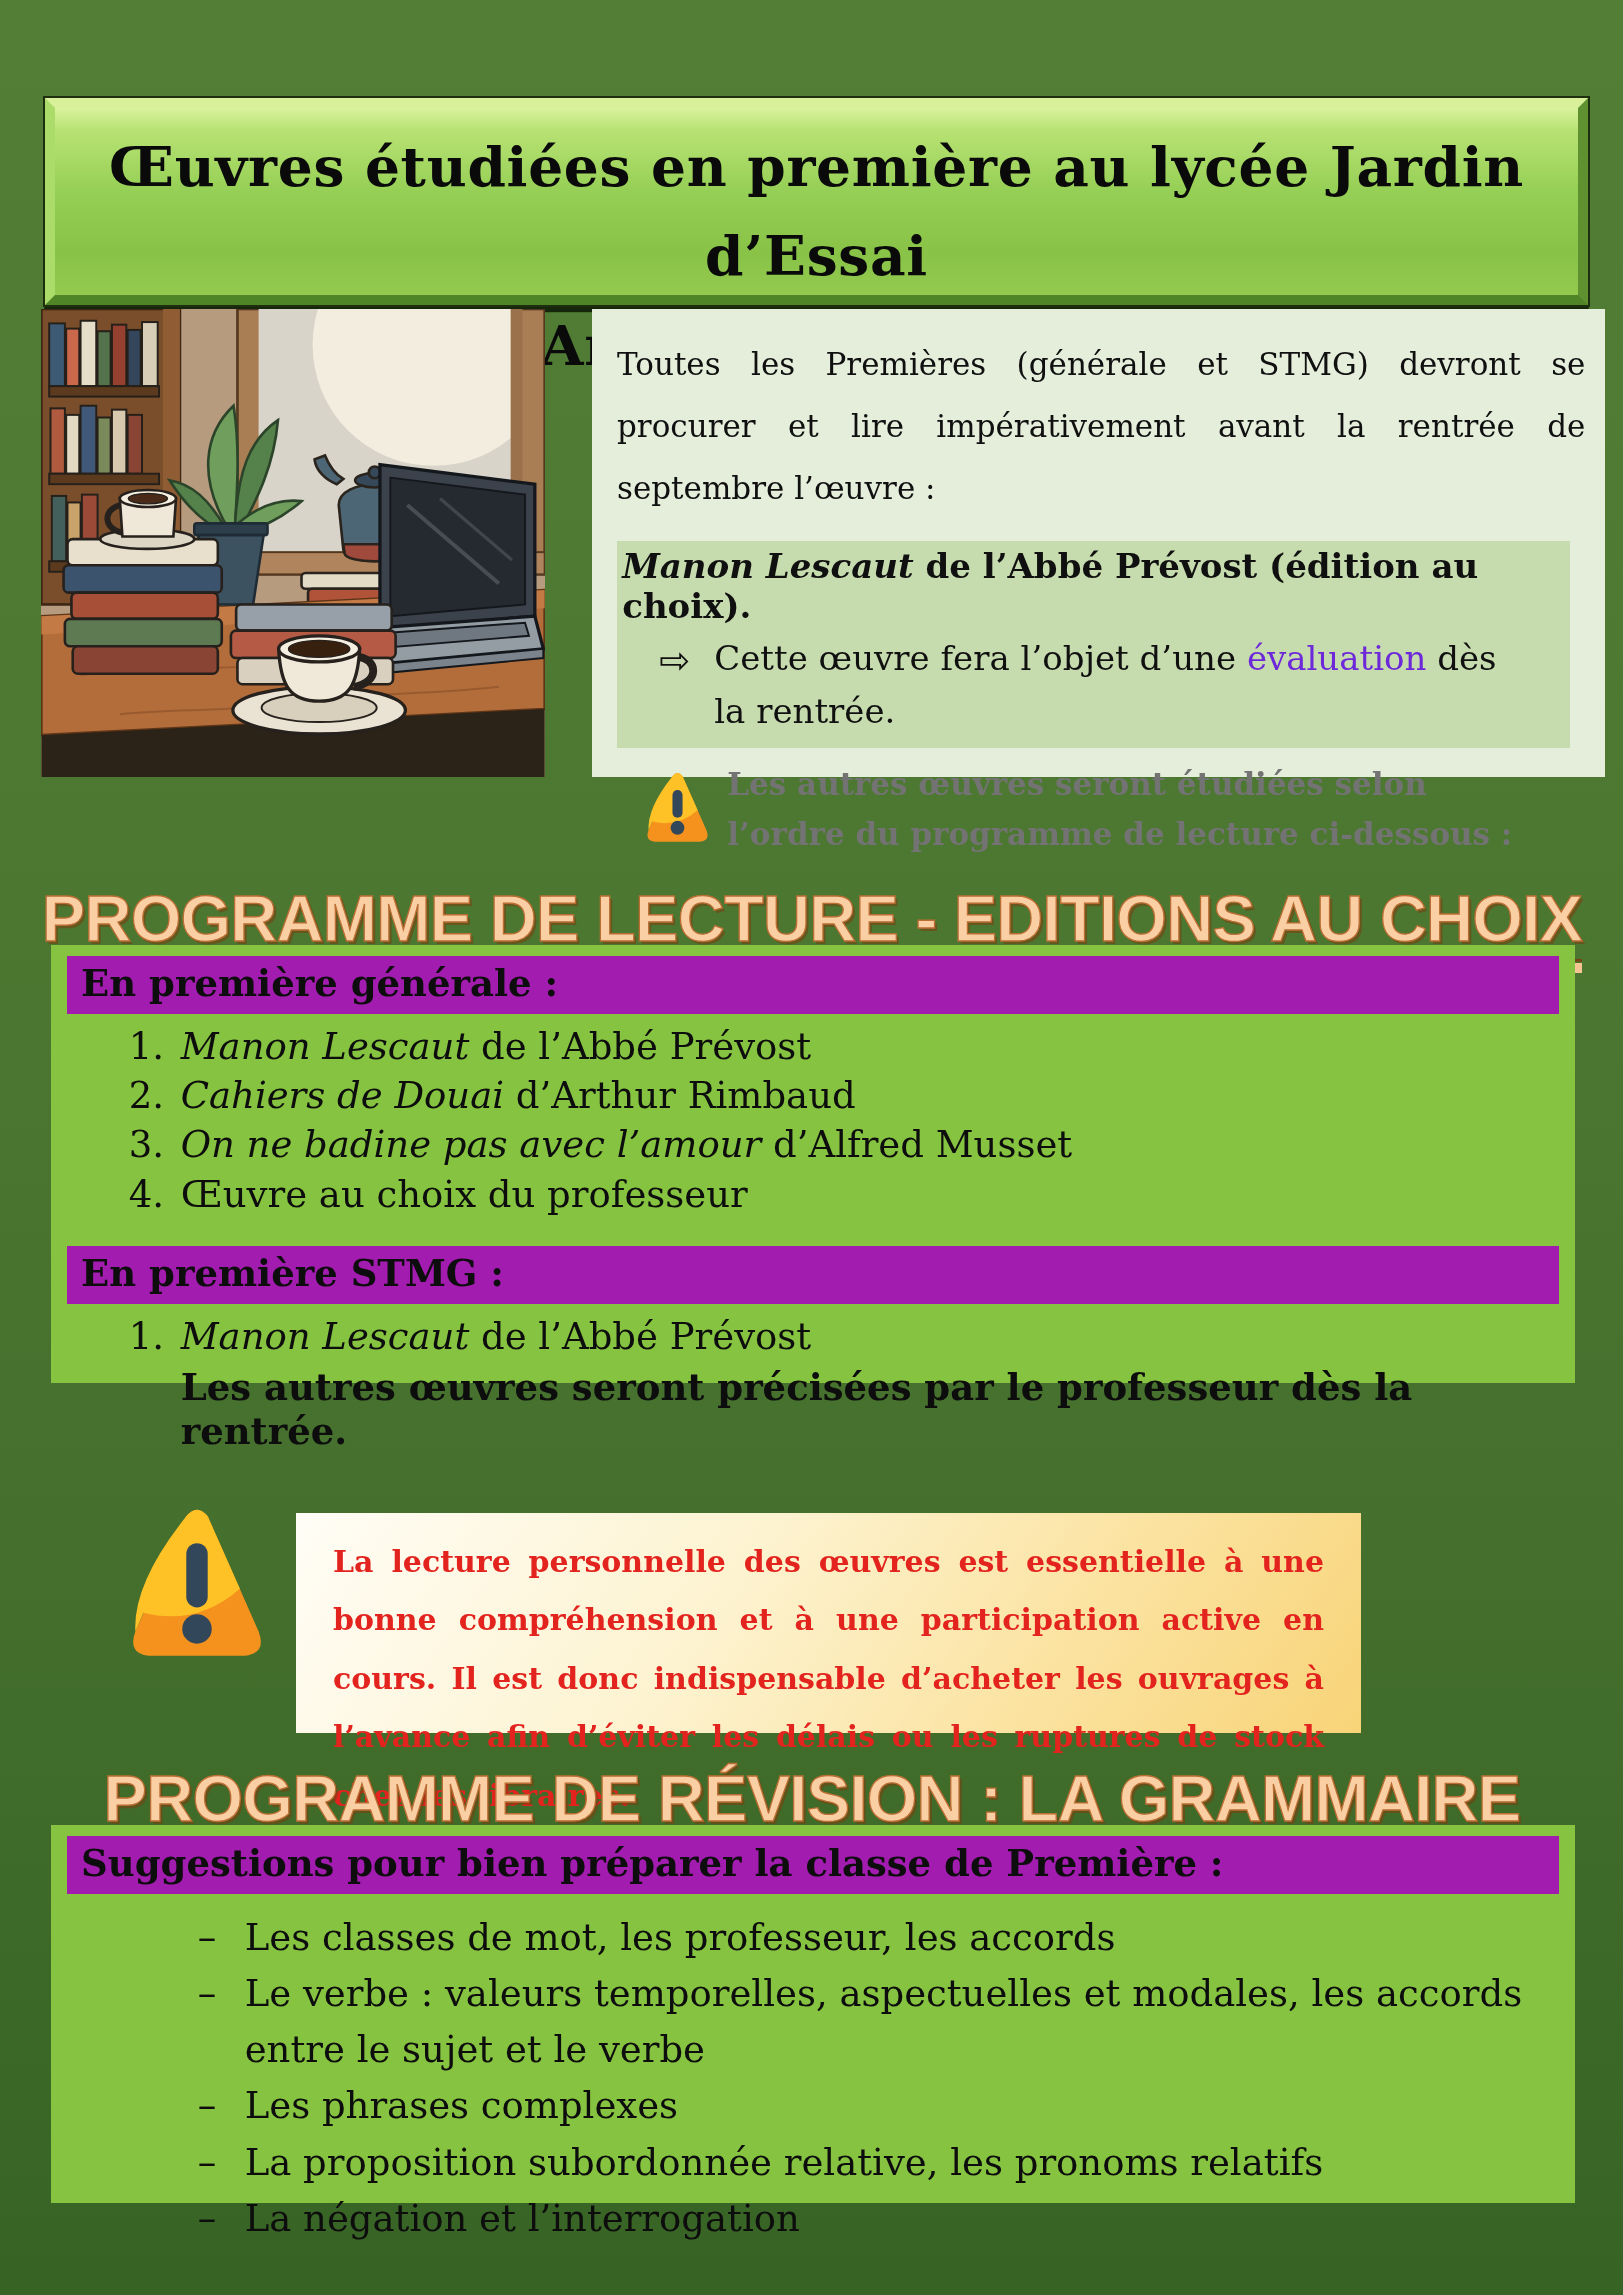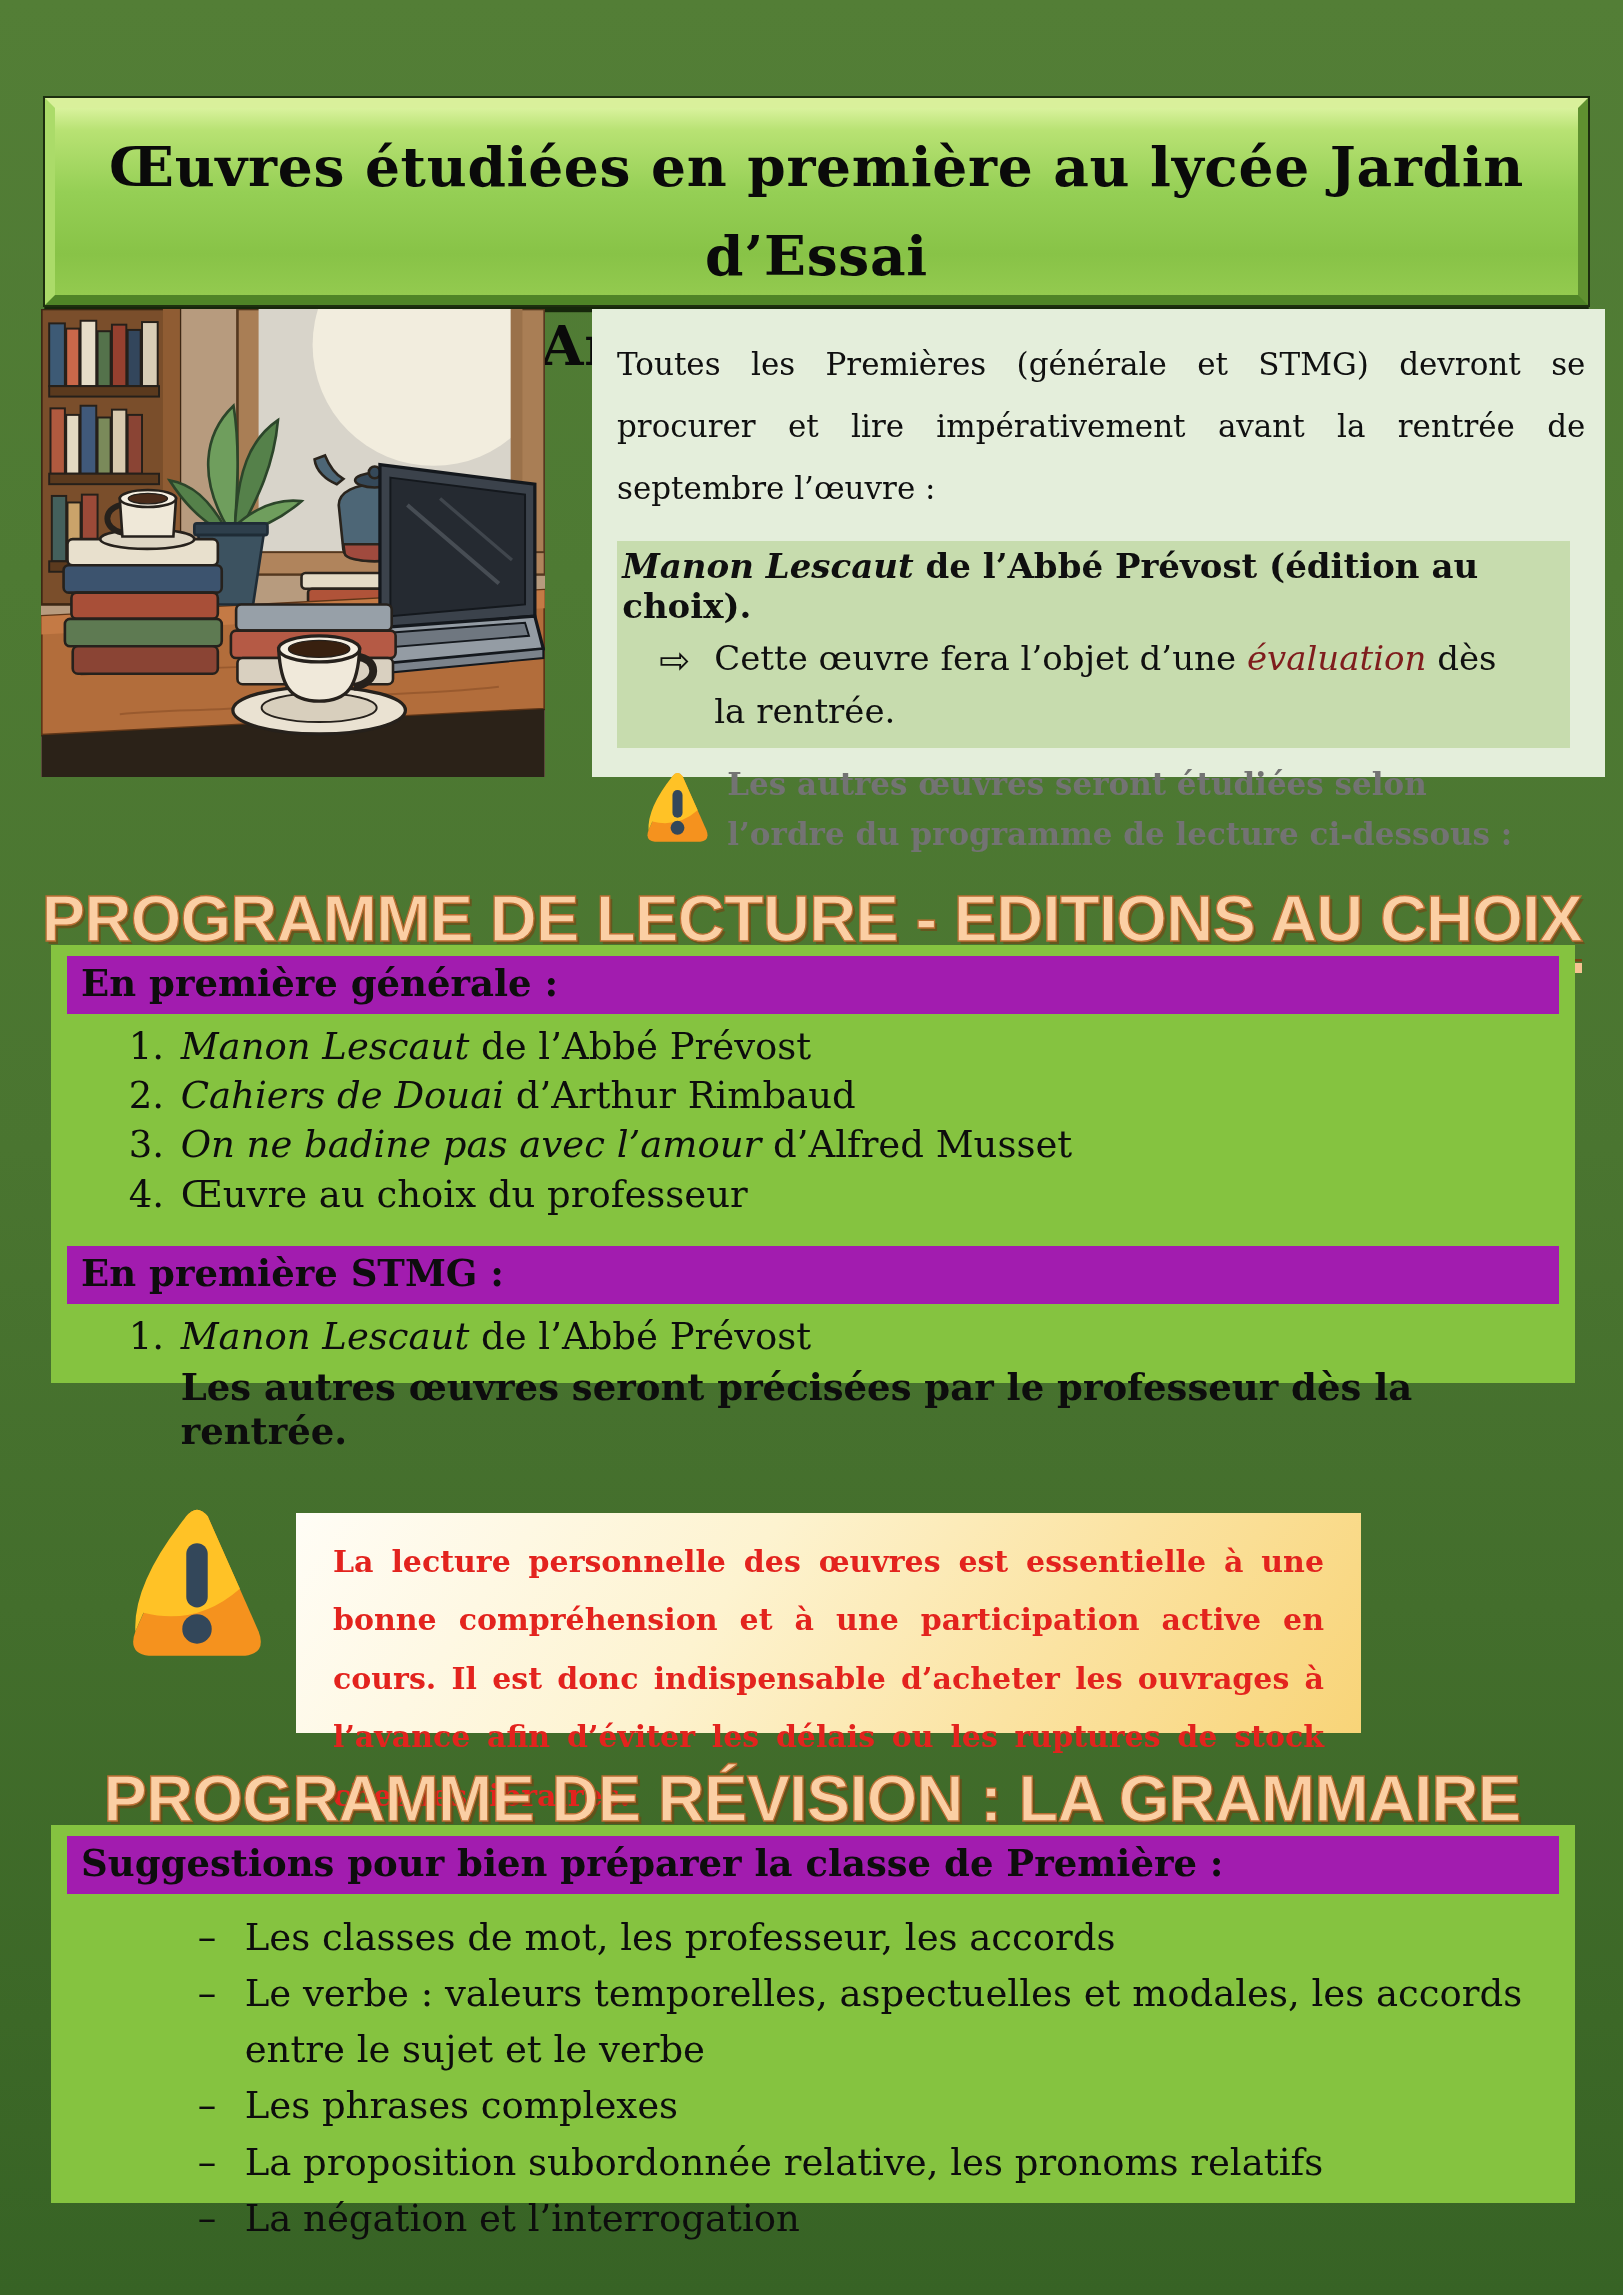--- a/index.html
+++ b/index.html
@@ -49,21 +49,21 @@
     background:#c7dcae;
     margin-top:22px;margin-right:15.7px;
     padding:5.2px 6.5px 10.5px 5.2px;
     font-size:34px;color:#101010;
   }
   .hl-line1{font-weight:700;}
   .hl-line1 i{font-weight:700;}
   .hl-line2{display:flex;margin-top:6.5px;padding-left:37px;line-height:1.55;}
   .hl-arrow{flex:0 0 55px;font-family:"DejaVu Sans",sans-serif;font-size:37px;}
   .hl-note{width:811px;}
-  .hl-note .em{color:#7f1d1d;font-style:italic;}
+  .hl-note .em{color:#6d28d9;}
   .intro-warning{
     display:flex;align-items:flex-start;
     margin-top:11.8px;padding-left:29px;
   }
   .warn-icon-small{flex:0 0 63px;height:76px;margin-top:9.2px;}
   .intro-warning-text{
     margin-left:18.3px;width:805px;
     color:#737373;font-weight:700;font-size:31px;line-height:1.6;
   }
 

